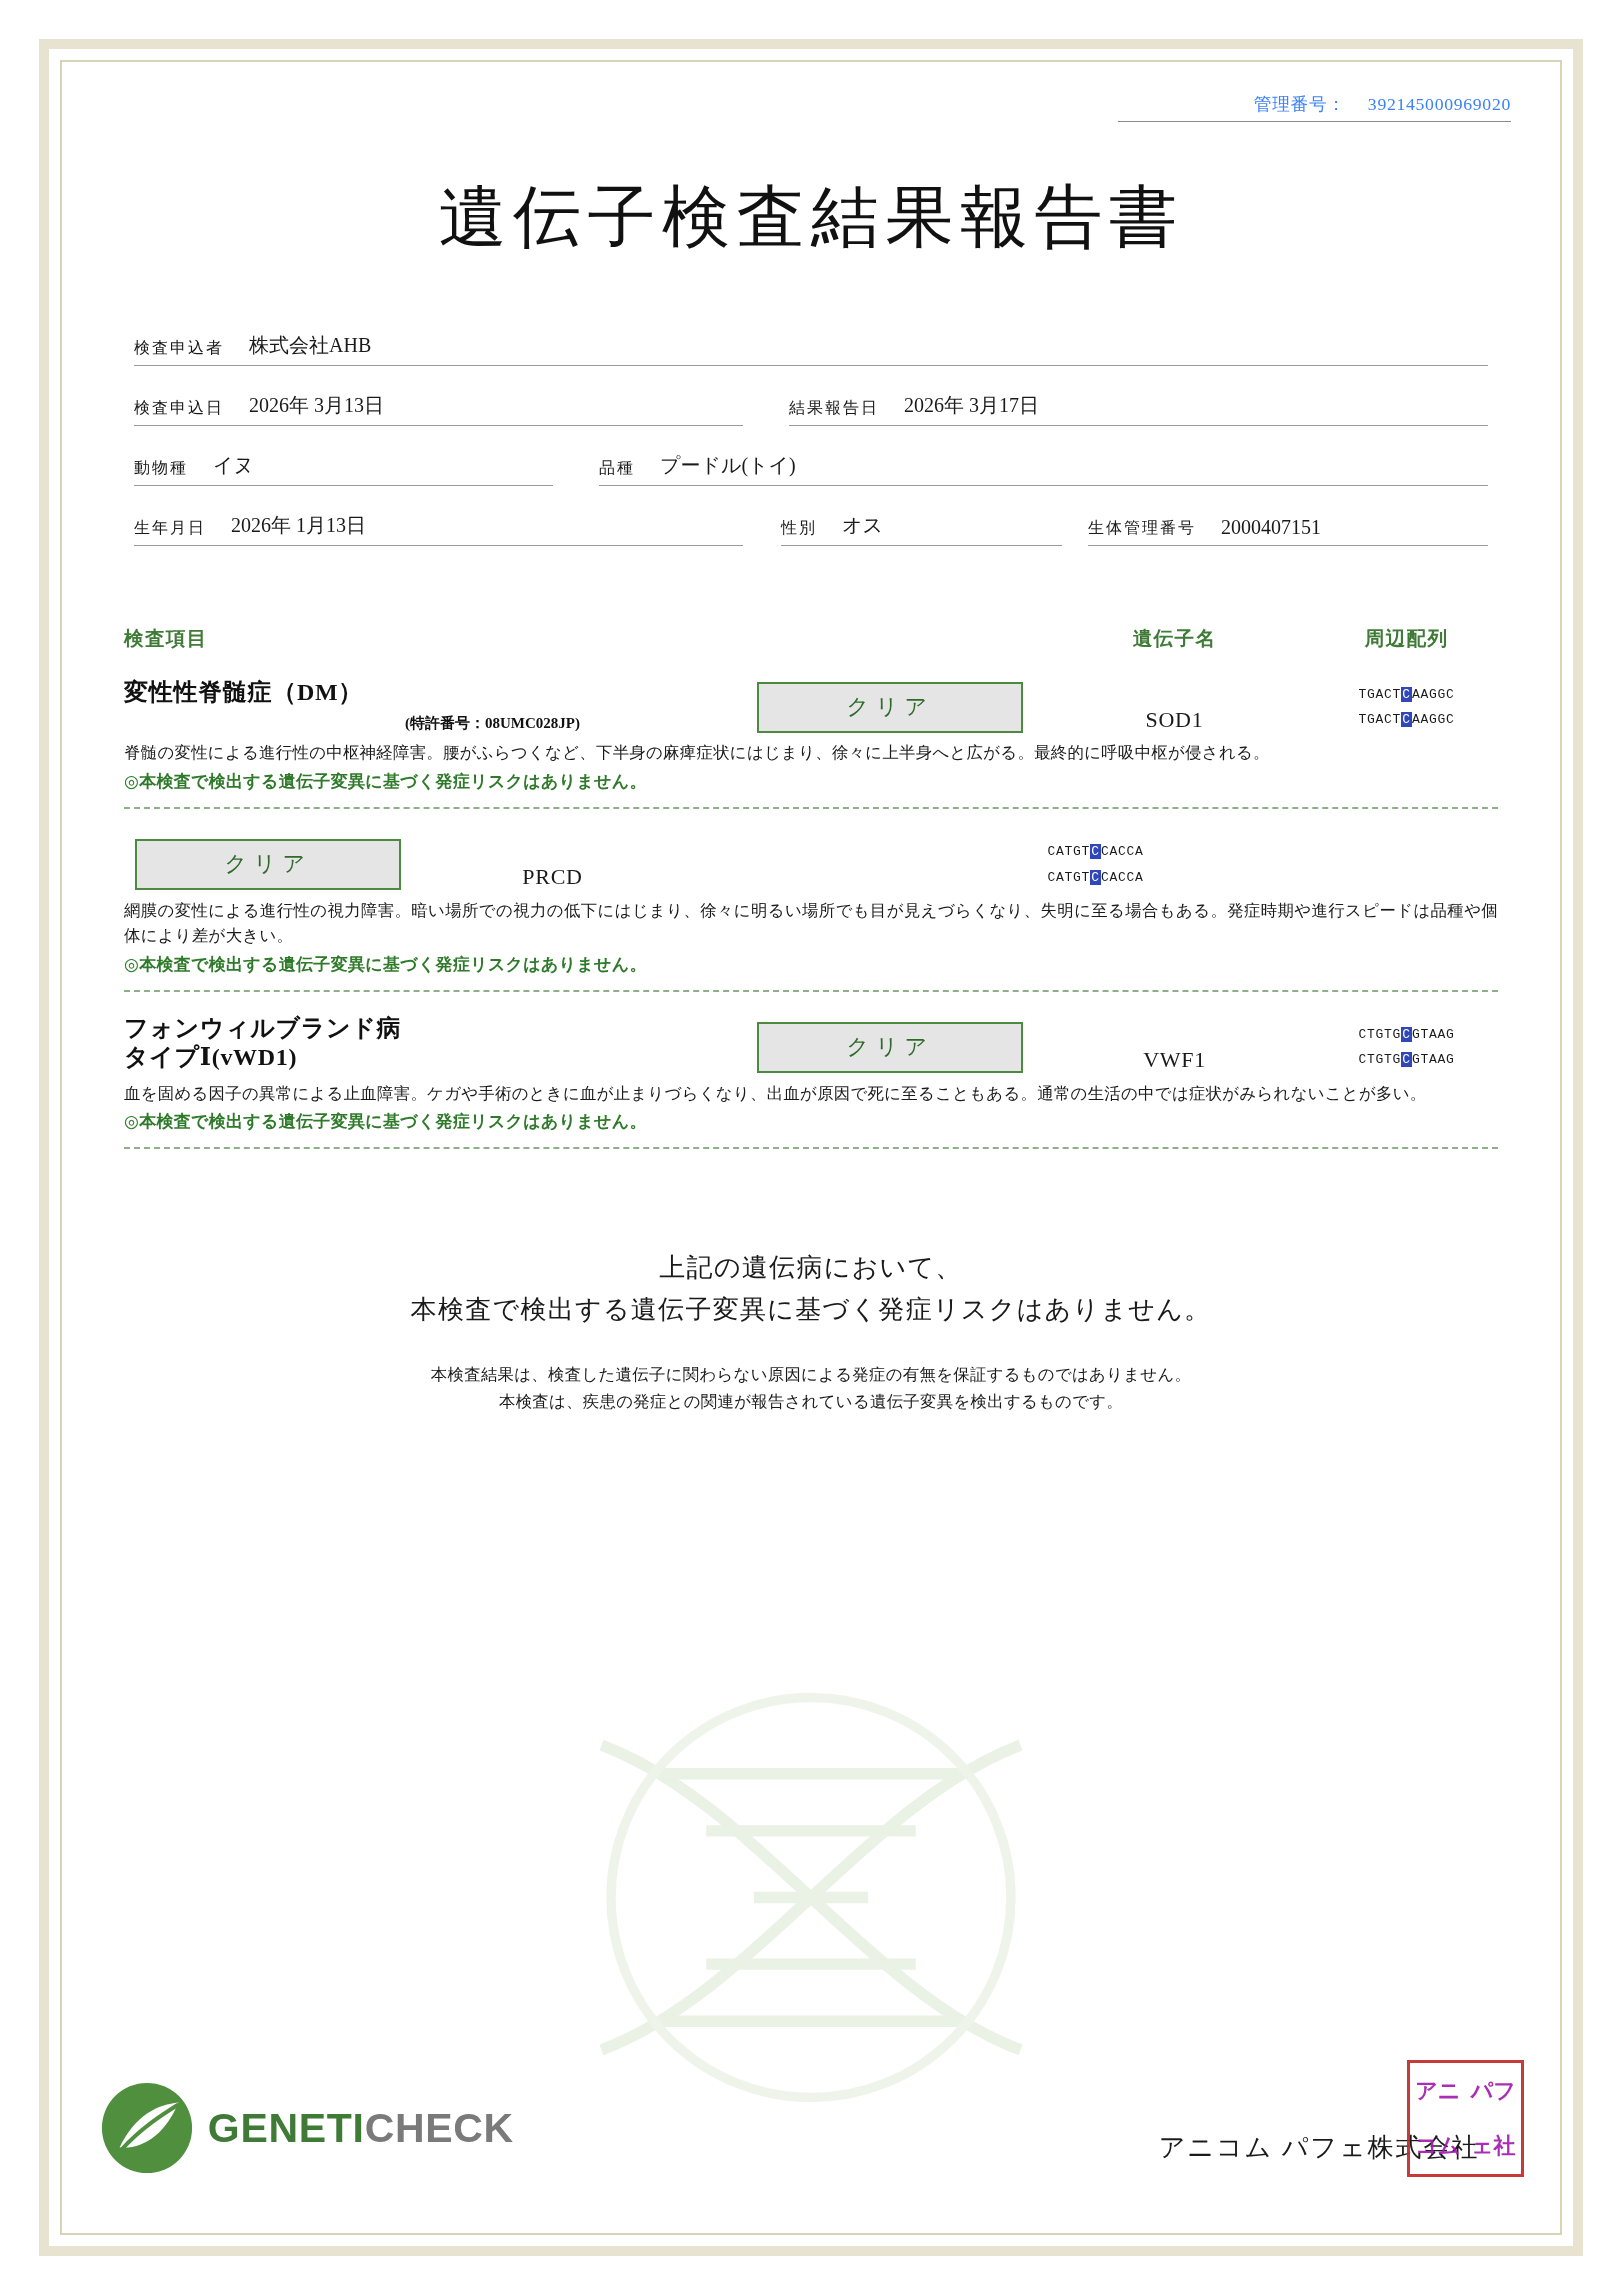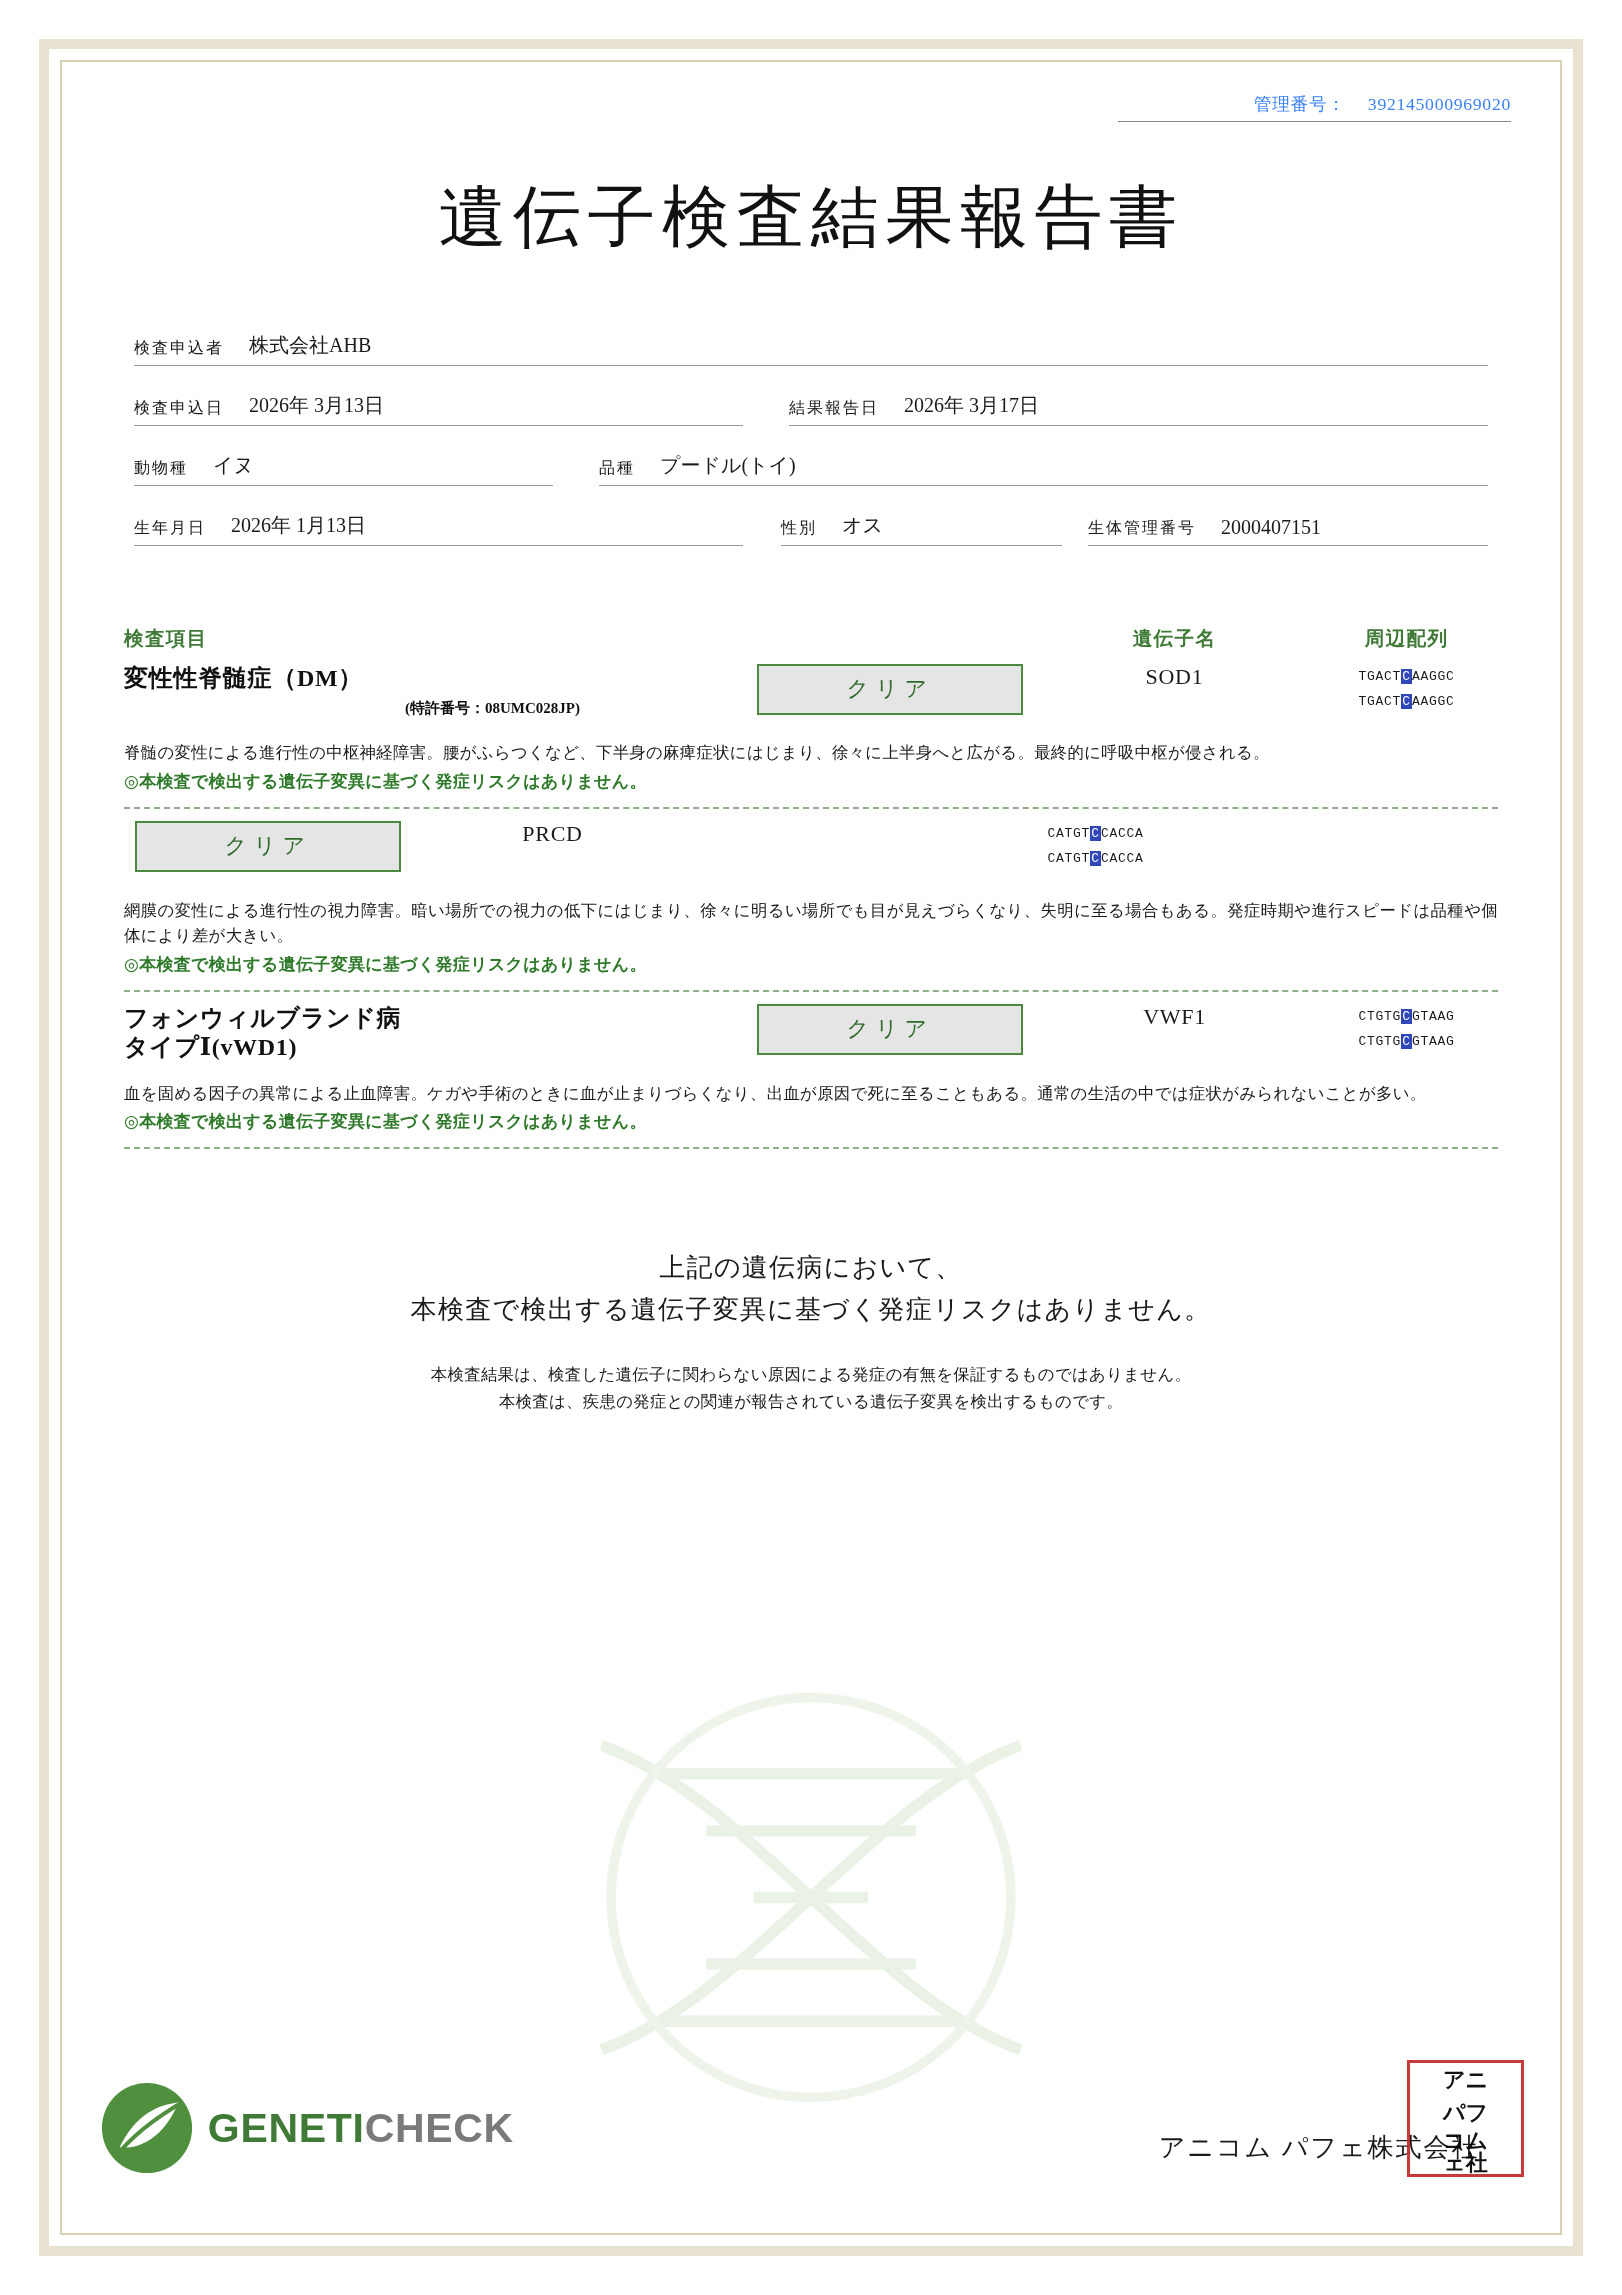--- a/index.html
+++ b/index.html
@@ -116,21 +116,21 @@
     letter-spacing: 1.3px;
     margin-bottom: 7.9px;
   }
   .th-item { width: 910px; }
   .th-gene { width: 281px; text-align: center; }
   .th-seq  { flex: 1 1 auto; text-align: center; }
 
   .test-block { margin-top: 11.8px; }
   .test-main {
     display: flex;
-    align-items: flex-start;
+    align-items: flex-end;
     min-height: 69px;
   }
   .t-name {
     width: 622px;
     font-size: 24px;
     font-weight: bold;
     letter-spacing: 0.7px;
     line-height: 1.22;
     color: #111;
   }
@@ -270,23 +270,23 @@
     font-size: 26px;
     letter-spacing: 2px;
     margin-bottom: 11.8px;
     margin-right: 6.5px;
     white-space: nowrap;
   }
   .seal {
     width: 111px;
     height: 111px;
     border: 3.9px solid #c32a2a;
-    color: #000000;
+    color: #a21caf;
     display: grid;
-    grid-template-columns: 1fr;
+    grid-template-columns: 1fr 1fr;
     grid-template-rows: 1fr 1fr;
     font-size: 22px;
     line-height: 1;
     font-weight: bold;
     margin-left: -79px;
     opacity: 0.92;
   }
   .seal span {
     display: flex;
     align-items: center;

